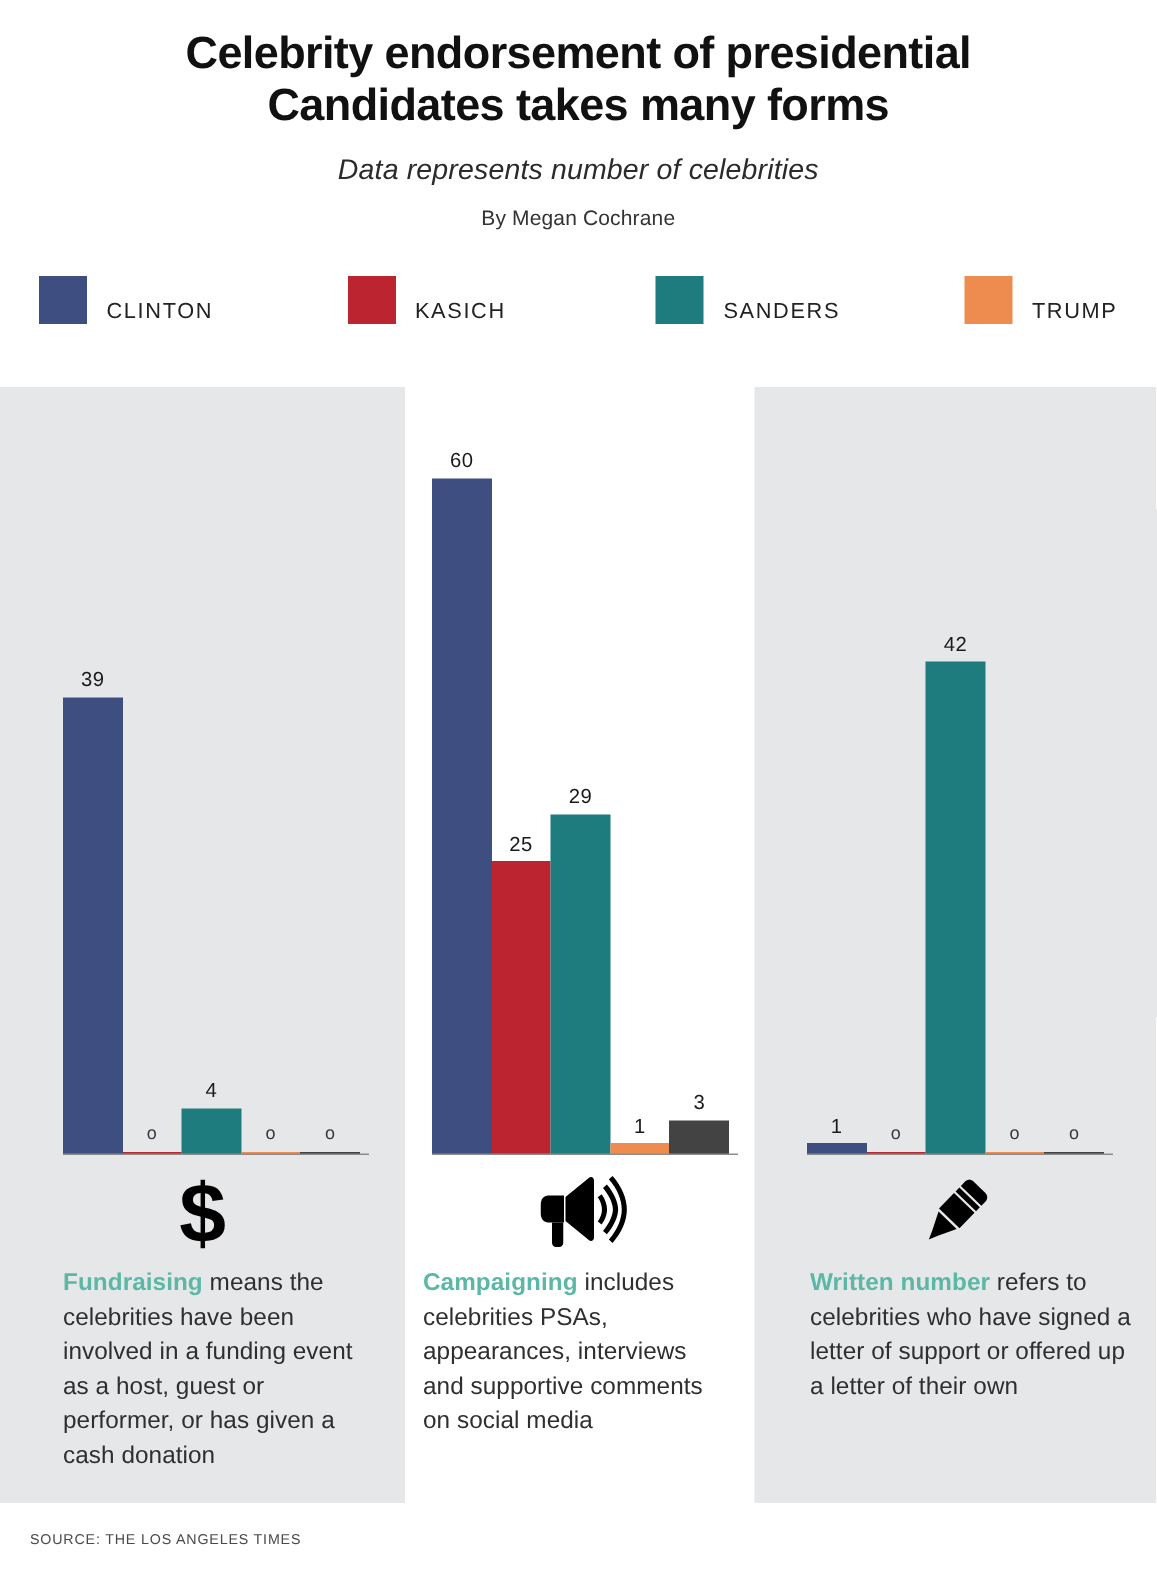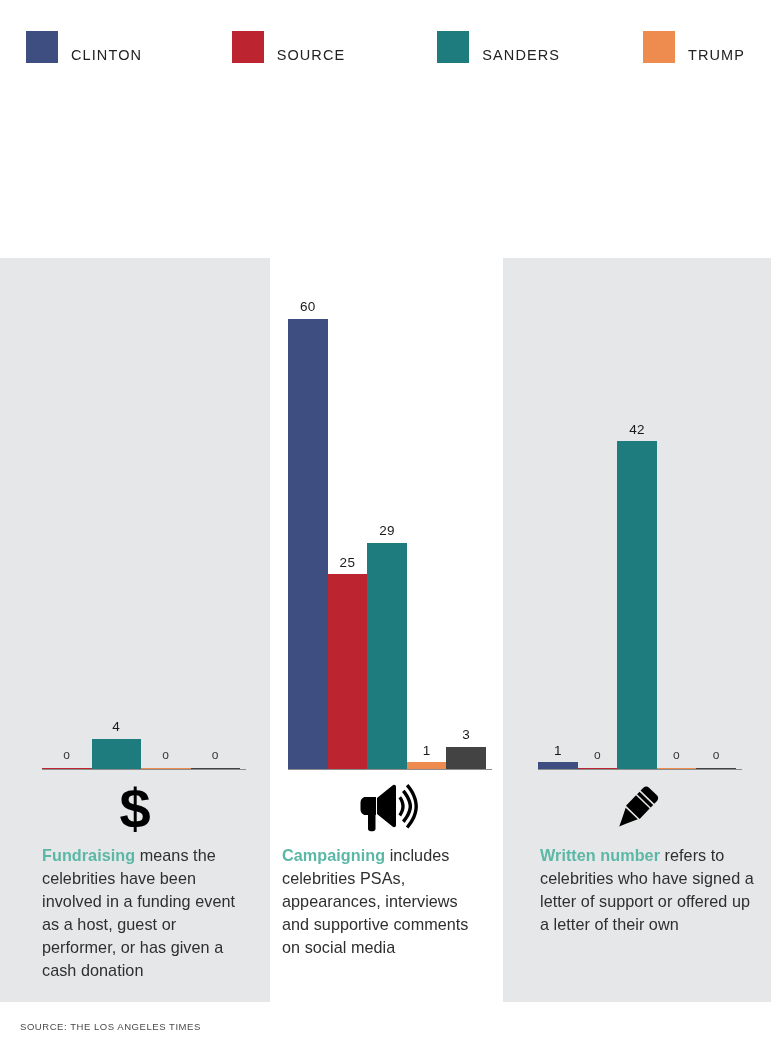--- a/index.html
+++ b/index.html
@@ -112,45 +112,57 @@
   .source {
     position:absolute; left:20px; top:1021px;
     font-size:9.5px; letter-spacing:0.55px; color:#4a4a4a;
   }
 </style>
 </head>
 <body>
 
 <div id="page">
 
+  <div class="header">
+    <div class="title">
+      <span class="line">Celebrity endorsement of presidential</span>
+      <span class="line">Candidates takes many forms</span>
+    </div>
+    <div class="subtitle">Data represents number of celebrities</div>
+    <div class="byline">By Megan Cochrane</div>
+  </div>
 
   <div class="legend">
     <div class="legend-item">
       <span class="swatch" style="background: rgb(63, 78, 128);"></span>
       <span class="legend-label">CLINTON</span>
     </div>
     <div class="legend-item">
       <span class="swatch" style="background: rgb(188, 36, 48);"></span>
-      <span class="legend-label">SOURCE</span>
+      <span class="legend-label">KASICH</span>
     </div>
     <div class="legend-item">
       <span class="swatch" style="background: rgb(30, 123, 126);"></span>
       <span class="legend-label">SANDERS</span>
     </div>
     <div class="legend-item">
       <span class="swatch" style="background: rgb(238, 140, 79);"></span>
       <span class="legend-label">TRUMP</span>
     </div>
   </div>
 
   <div class="panels">
 
     <div class="panel p1">
       <div class="plot">
         <div class="bars">
+            <div class="bar-slot">
+              <div class="bar-label">39</div>
+              <div class="bar" style="background: rgb(63, 78, 128); height: 305.5px;"></div>
+            </div>
             <div class="bar-slot">
               <div class="bar-label zero-mark">o</div>
               <div class="bar zero" style="background: rgb(188, 36, 48); height: 2px;"></div>
             </div>
             <div class="bar-slot">
               <div class="bar-label">4</div>
               <div class="bar" style="background: rgb(30, 123, 126); height: 31.3333px;"></div>
             </div>
             <div class="bar-slot">
               <div class="bar-label zero-mark">o</div>

